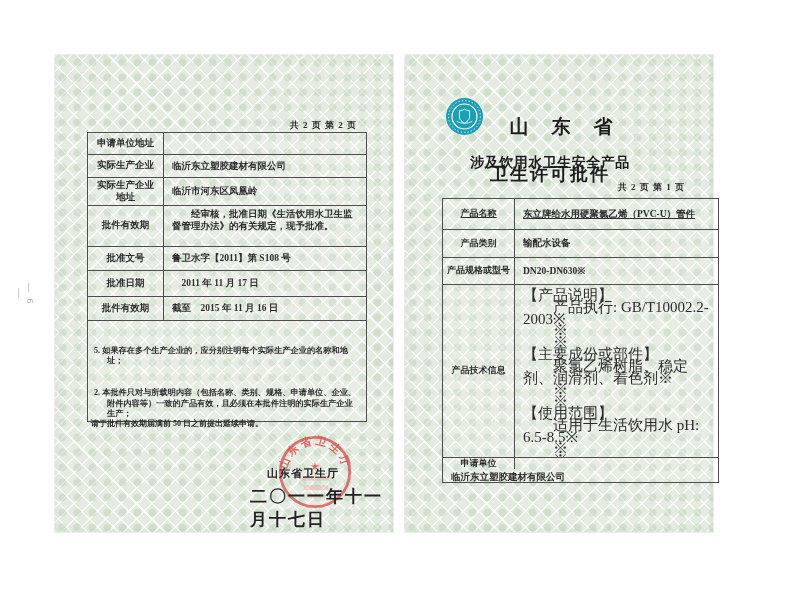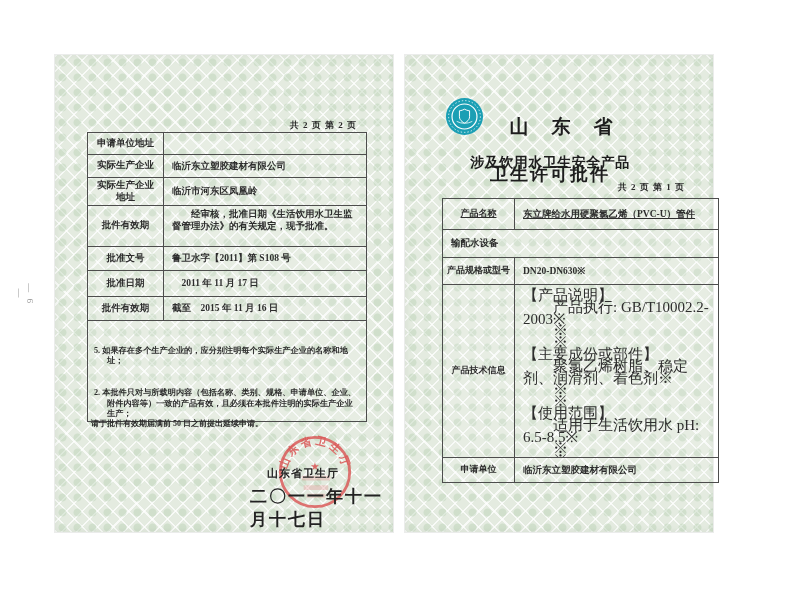--- a/index.html
+++ b/index.html
@@ -35,21 +35,21 @@
   #table-left .t-label{width:75px;}
   #table-left .r1{height:21px;}#table-left .r2{height:22px;}#table-left .r3{height:27px;}
   #table-left .r4{height:40px;}#table-left .r5{height:23px;}#table-left .r6{height:25px;}
   #table-left .r7{height:23px;}#table-left .r8{height:100px;}
   .remarks{display:block;padding:4px 6px 2px 6px;font-size:8.2px;font-weight:600;line-height:10.4px;overflow:hidden;}
   .remark{padding-left:13px;text-indent:-13px;margin-bottom:1px;}
   
   #table-right{left:37px;top:143px;width:275px;font-size:9.5px;}
   #table-right .t-label{width:71px;font-size:9px;}
   #table-right .q1{height:30px;text-decoration:underline;}#table-right .q2{height:27px;}#table-right .q3{height:26px;}
-  #table-right .q4{height:172px;}#table-right .q5{height:24px;}
+  #table-right .q4{height:172px;}#table-right .q5{height:24px;flex-direction:column;}
   .techinfo{display:block;padding:5px 6px 2px 8px;font-size:15px;font-weight:400;line-height:11.8px;white-space:pre-wrap;overflow:hidden;}
   
   #renewal-note{position:absolute;left:36px;top:363px;font-size:8px;font-weight:bold;color:#2b2b2b;}
   #issuer-line{position:absolute;left:212px;top:411px;font-size:11px;font-weight:bold;letter-spacing:1px;color:#222;z-index:3;}
   #issue-date{position:absolute;left:195px;top:430px;font-size:17px;font-weight:bold;letter-spacing:2px;color:#222;z-index:3;}
   #seal{position:absolute;left:222px;top:379px;width:76px;height:76px;z-index:2;opacity:0.92;}
   #side-page-number{
     position:absolute;left:8px;top:284px;width:34px;text-align:center;
     font-size:9px;color:#8a8a8a;transform:rotate(90deg);letter-spacing:2px;
   }
@@ -145,20 +145,21 @@
     <div class="title-line" id="title-3">卫生许可批件</div>
 
     <div class="pg-indicator" style="right:28px;top:126px;">共 2 页  第 1 页</div>
 
     <div class="doc-table" id="table-right">
       <div class="t-row q1">
         <div class="t-label">产品名称</div>
         <div class="t-value">东立牌给水用硬聚氯乙烯（PVC-U）管件</div>
       </div>
       <div class="t-row q2">
+        <div class="t-label">产品类别</div>
         <div class="t-value">输配水设备</div>
       </div>
       <div class="t-row q3">
         <div class="t-label">产品规格或型号</div>
         <div class="t-value">DN20-DN630※</div>
       </div>
       <div class="t-row q4">
         <div class="t-label">产品技术信息</div>
         <div class="t-value techinfo">【产品说明】
 　　产品执行: GB/T10002.2-2003※

